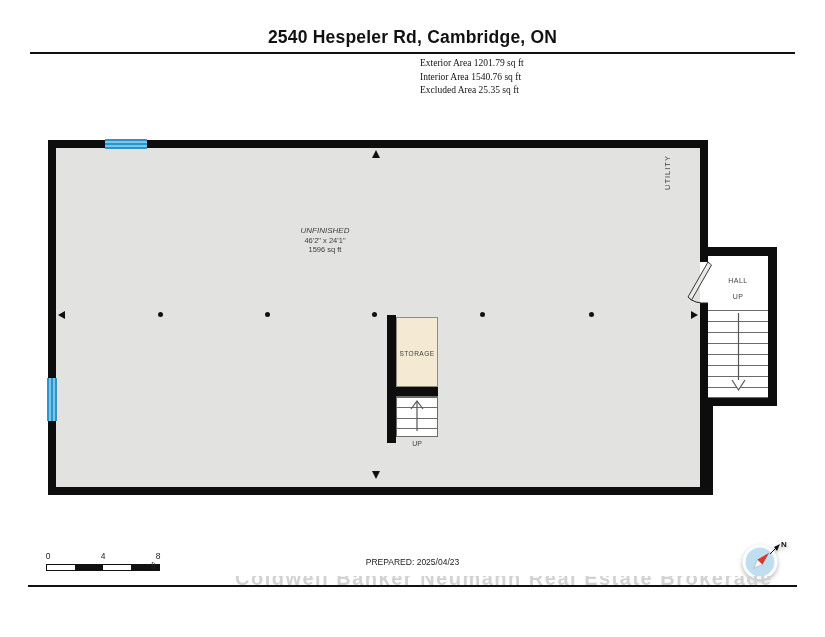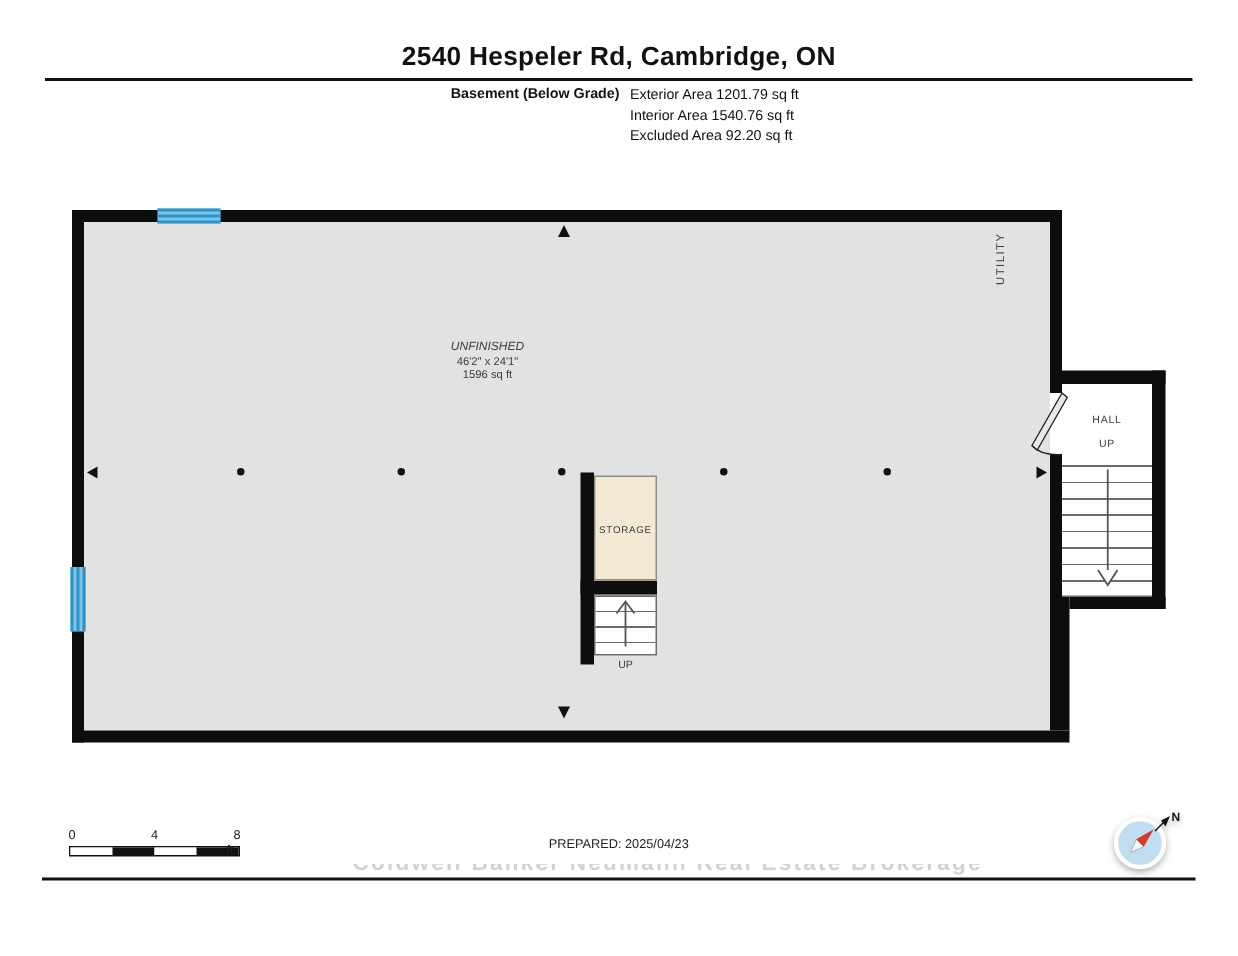--- a/index.html
+++ b/index.html
@@ -5,21 +5,21 @@
   html,body{margin:0;padding:0;background:#fff;}
   .page{position:relative;width:825px;height:593px;background:#ffffff;overflow:hidden;
         font-family:"Liberation Sans",sans-serif;color:#111;}
   .abs{position:absolute;}
   .wall{position:absolute;background:#0d0d0d;}
   .title{position:absolute;left:0;right:0;top:27px;text-align:center;
          font-size:17.5px;font-weight:bold;letter-spacing:.2px;}
   .rule{position:absolute;background:#111;}
   .sum-label{position:absolute;left:150px;width:263px;top:57px;text-align:right;
              font-size:9.5px;font-weight:bold;}
-  .sum-vals{position:absolute;left:420px;top:57px;font-size:9.5px;line-height:13.5px;}
+  .sum-vals{position:absolute;left:420px;top:57px;font-size:9.5px;line-height:13.5px;font-family:Liberation Serif, serif;}
   .floor{position:absolute;left:56px;top:148px;width:644px;height:339px;background:#e2e2e1;}
   .window-h{position:absolute;background:#7ac6e8;border-top:2px solid #2e93c9;border-bottom:2px solid #2e93c9;}
   .window-h::after{content:"";position:absolute;left:0;right:0;top:50%;height:1.5px;margin-top:-1px;background:#2e93c9;}
   .window-v{position:absolute;background:#7ac6e8;border-left:2px solid #2e93c9;border-right:2px solid #2e93c9;}
   .window-v::after{content:"";position:absolute;top:0;bottom:0;left:50%;width:1.5px;margin-left:-1px;background:#2e93c9;}
   .roomlabel{position:absolute;color:#3d3d3d;text-align:center;}
   .unf{left:255px;top:226px;width:140px;font-size:7.5px;line-height:9.5px;}
   .unf .nm{font-size:8px;font-style:italic;}
   .utility{left:632px;top:168px;width:70px;font-size:7.5px;letter-spacing:1px;
            transform:rotate(-90deg);transform-origin:center;}
@@ -42,37 +42,36 @@
   .arr-down{border-left:4.5px solid transparent;border-right:4.5px solid transparent;border-top:8px solid #111;}
   .scale-num{position:absolute;top:551px;width:20px;text-align:center;font-size:8.5px;color:#222;}
   .scale-bar{position:absolute;left:46px;top:564px;width:114px;height:7px;
              border:1px solid #111;box-sizing:border-box;display:flex;}
   .scale-bar i{flex:1;}
   .seg-b{background:#111;} .seg-w{background:#fff;}
   .scale-unit{position:absolute;left:151px;top:561px;font-size:8.5px;color:#222;}
   .prepared{position:absolute;left:0;right:0;top:557px;text-align:center;font-size:8.5px;color:#222;}
   .compass{position:absolute;left:731px;top:535px;filter:drop-shadow(0 2px 2px rgba(0,0,0,.3));}
   .watermark-clip{position:absolute;left:235px;top:576px;width:585px;height:9px;overflow:hidden;}
-  .watermark-clip span{display:block;margin-top:-9px;font-size:15px;font-weight:bold;
+  .watermark-clip span{display:block;margin-top:-9px;font-size:20px;font-weight:bold;
                        letter-spacing:1.5px;color:#d2d2d2;white-space:nowrap;}
   .footer-text{position:absolute;left:30px;top:590px;width:770px;font-size:8px;color:#1c1c1c;}
 </style>
 </head>
 <body>
 
 <div class="page">
 
   <div class="title">2540 Hespeler Rd, Cambridge, ON</div>
   <div class="rule" style="left:30px;top:52px;width:765px;height:2px;"></div>
 
-  <div class="sum-label">Basement (Below Grade)</div>
   <div class="sum-vals">
     <div>Exterior Area 1201.79 sq ft</div>
     <div>Interior Area 1540.76 sq ft</div>
-    <div>Excluded Area 92.20 sq ft</div>
+    <div>Excluded Area 25.35 sq ft</div>
   </div>
 
   <div class="floor"></div>
   <div class="wall" style="left:48px;top:140px;width:660px;height:8px;"></div>
   <div class="wall" style="left:48px;top:140px;width:8px;height:355px;"></div>
   <div class="wall" style="left:48px;top:487px;width:665px;height:8px;"></div>
   <div class="wall" style="left:700px;top:140px;width:8px;height:122px;"></div>
   <div class="wall" style="left:700px;top:303px;width:8px;height:95px;"></div>
   <div class="wall" style="left:700px;top:398px;width:13px;height:89px;"></div>
 

